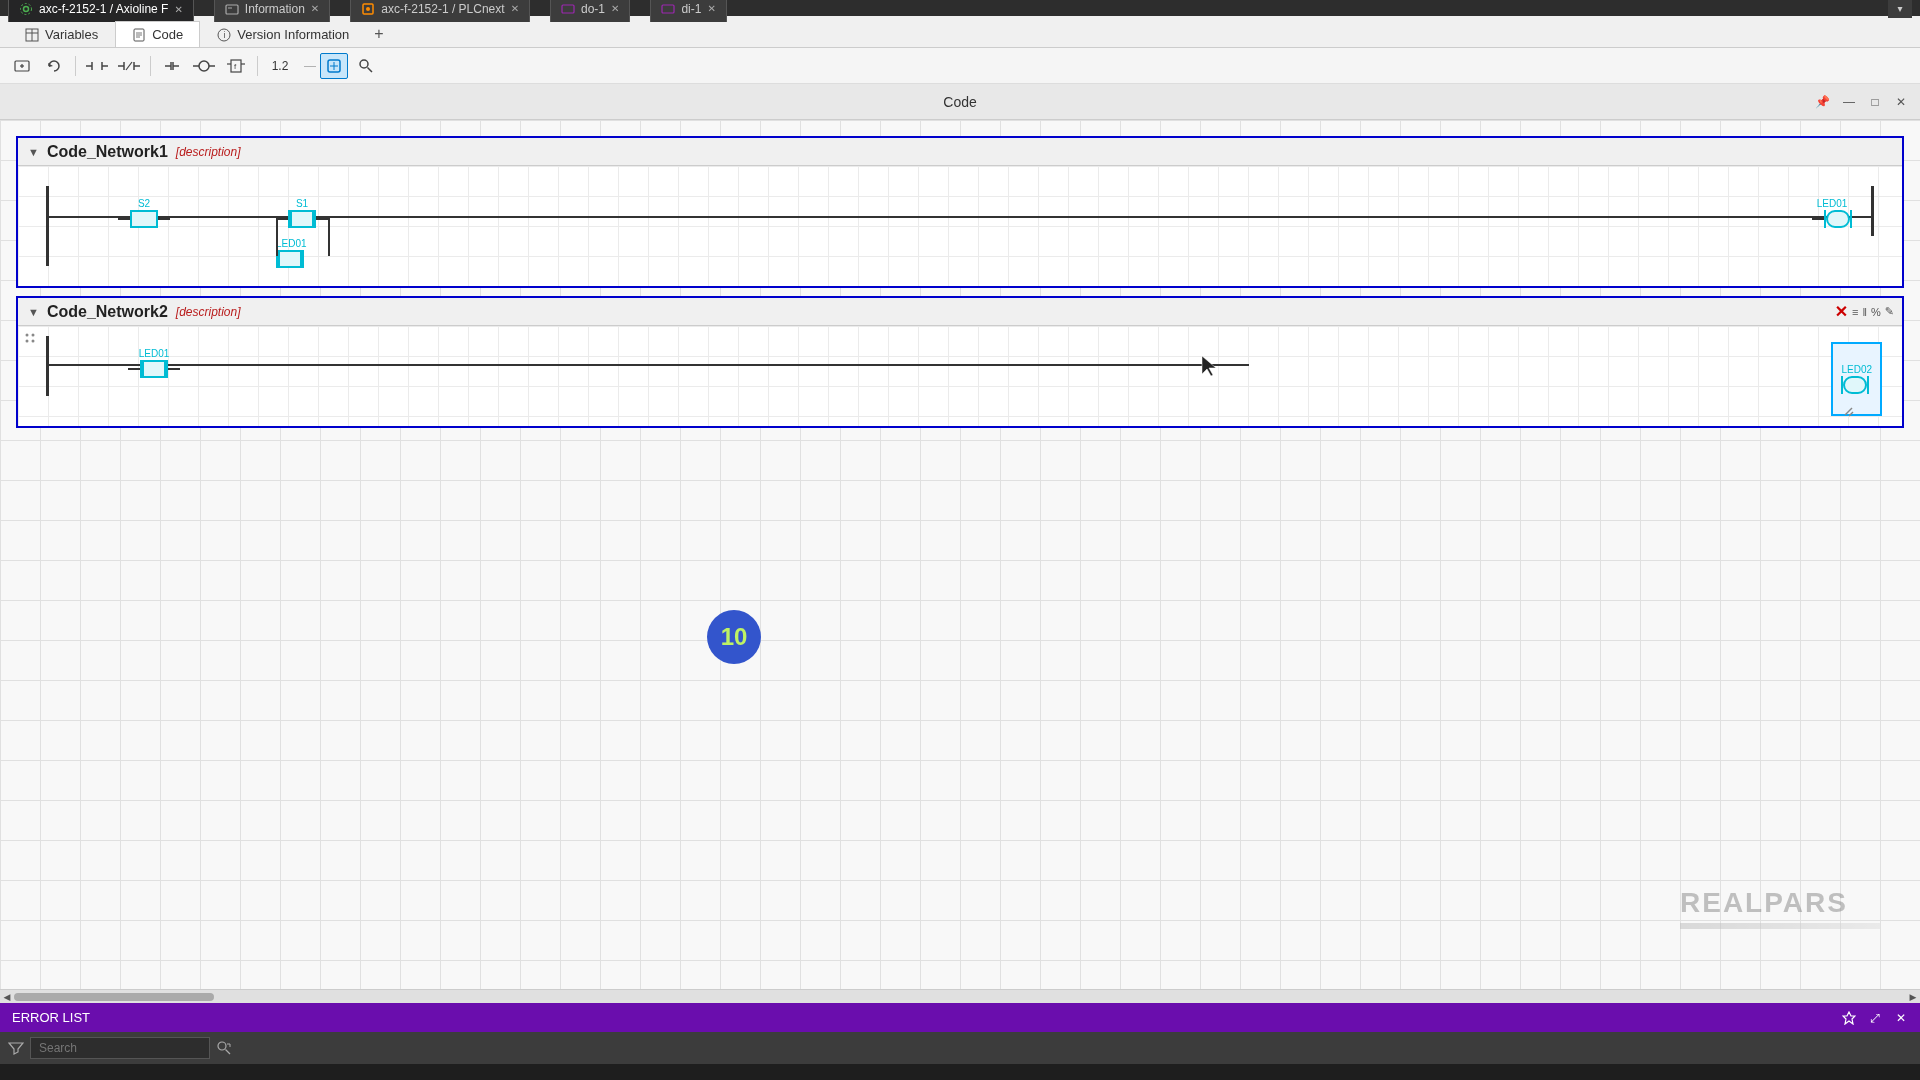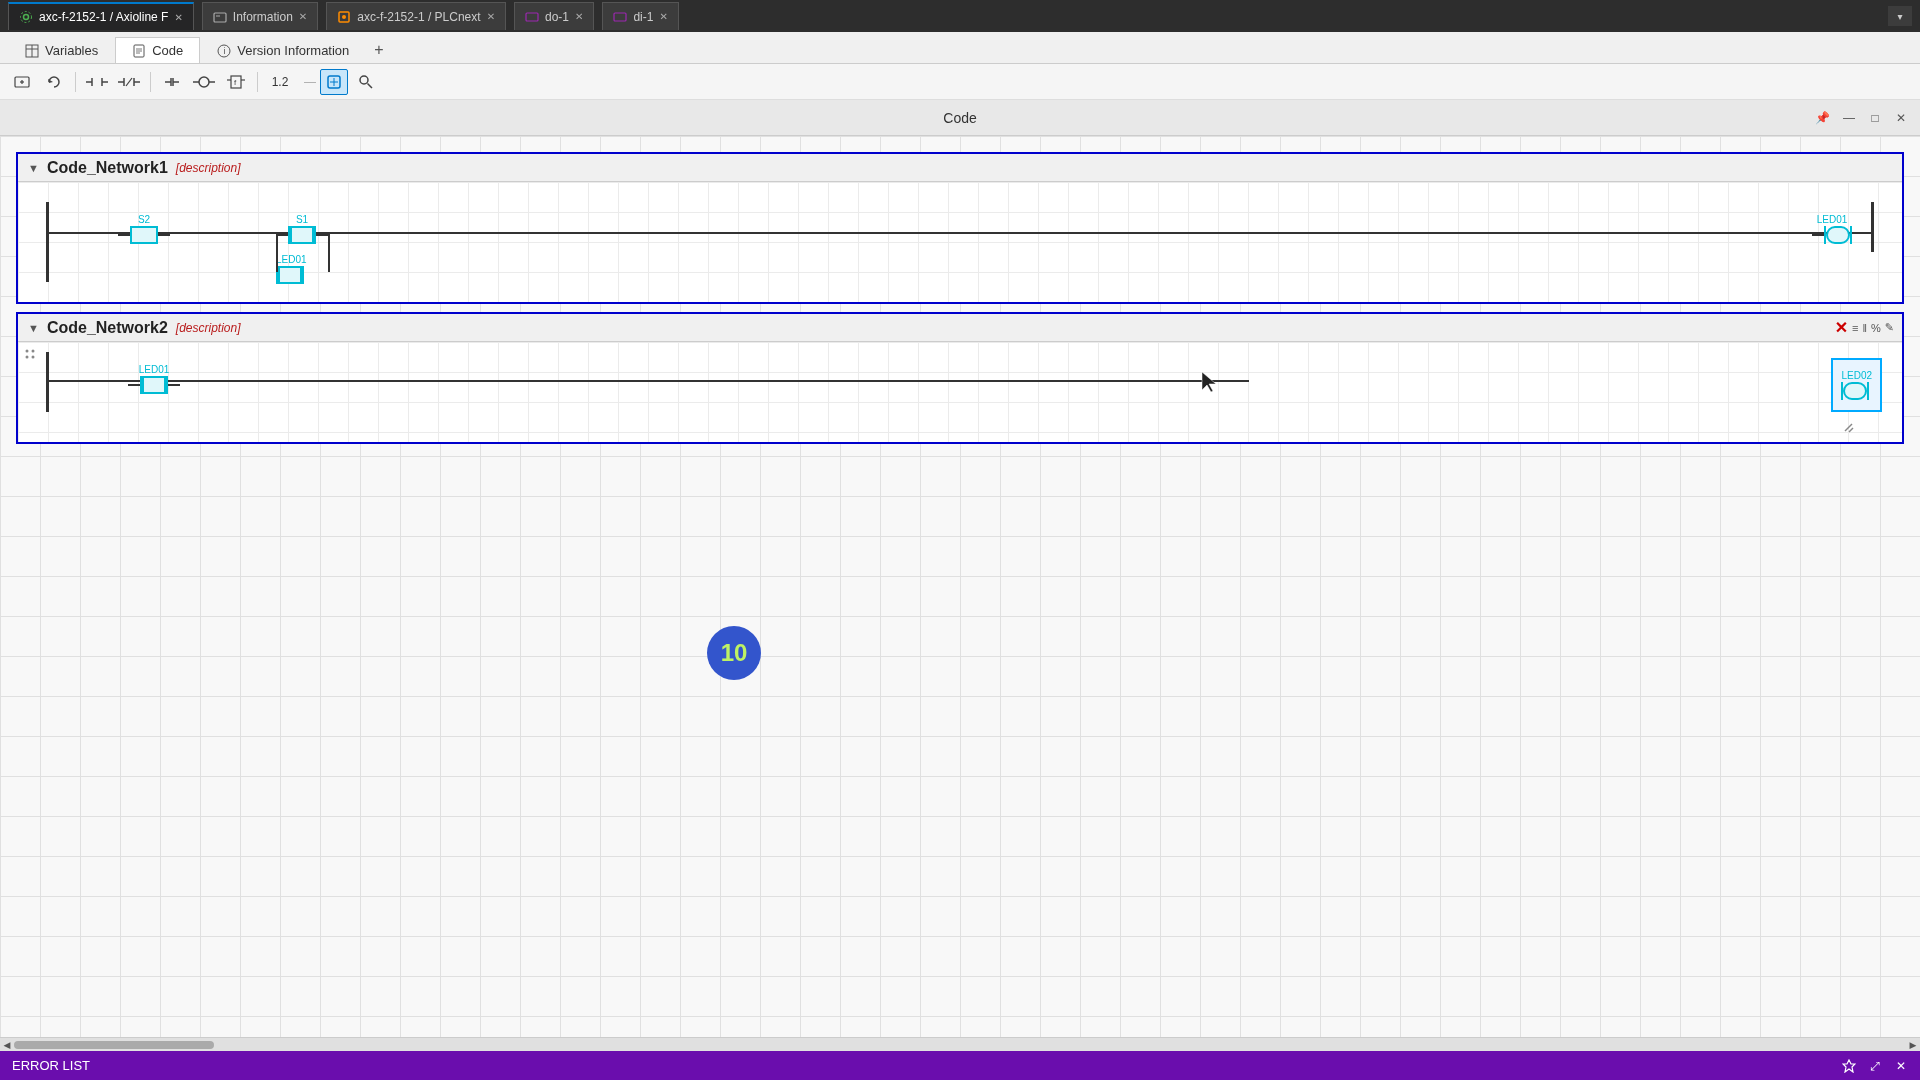--- a/index.html
+++ b/index.html
@@ -1,25 +1,25 @@
 <!DOCTYPE html>
 <html><head>
   <meta charset="utf-8">
   <style>
     * { margin: 0; padding: 0; box-sizing: border-box; }
     body { font-family: 'Segoe UI', Arial, sans-serif; background: #1e1e1e; width: 1920px; height: 1080px; overflow: hidden; font-size: 12px; }
 
     
     .title-bar {
       background: #2d2d2d;
-      height: 32px;
+      height: 16px;
       display: flex;
       align-items: center;
       padding: 0 8px;
-      gap: 8px;
+      gap: 20px;
     }
     .tab {
       display: inline-flex;
       align-items: center;
       padding: 4px 10px;
       background: #3c3c3c;
       color: #ccc;
       border-top: 1px solid #555;
       border-left: 1px solid #555;
       border-right: 1px solid #555;
@@ -559,21 +559,21 @@
             <div style="width:12px;height:2px;background:#333;"></div>
           </div>
         </div>
 
         <div style="position:absolute;left:1180px;top:28px;">
           <svg width="24" height="24" viewBox="0 0 24 24">
             <path d="M4 2 L4 20 L9 15 L13 22 L15 21 L11 14 L18 14 Z" fill="#222" stroke="#fff" stroke-width="0.5"></path>
           </svg>
         </div>
 
-        <div style="position:absolute;right:20px;top:16px;border:2px solid #00aaff;background:#e8f4ff;padding:10px 8px;">
+        <div style="position:absolute;right:20px;top:16px;border:2px solid #00aaff;background:#e8f4ff;padding:20px 8px;">
           <div style="font-size:10px;color:#00bcd4;font-weight:500;text-align:center;margin-bottom:1px;">LED02</div>
           <div style="display:flex;align-items:center;">
             <div style="width:2px;height:18px;background:#00bcd4;"></div>
             <div style="width:24px;height:18px;background:#e0f7fa;border:2px solid #00bcd4;border-radius:9px;"></div>
             <div style="width:2px;height:18px;background:#00bcd4;"></div>
           </div>
         </div>
 
         <div style="position:absolute;right:46px;bottom:4px;">
           <svg width="14" height="14" viewBox="0 0 14 14">
@@ -581,20 +581,24 @@
             <line x1="7" y1="11" x2="11" y2="7" stroke="#888" stroke-width="1.5"></line>
           </svg>
         </div>
       </div>
     </div>
 
     <div class="step-badge" style="left:707px;top:490px;">
       <span>10</span>
     </div>
 
+    <div class="watermark">
+      <div class="watermark-text">REALPARS</div>
+      <div class="watermark-bar" style="width:200px;height:6px;background:linear-gradient(to right,#bbb,#ddd);margin-top:4px;"></div>
+    </div>
 
   </div>
 
   <div style="height:14px;background:#e0e0e0;border-top:1px solid #ccc;display:flex;align-items:center;">
     <div style="width:14px;height:14px;display:flex;align-items:center;justify-content:center;font-size:9px;color:#555;cursor:pointer;">◀</div>
     <div style="flex:1;height:8px;background:#e0e0e0;position:relative;">
       <div style="position:absolute;left:0;width:200px;height:8px;background:#aaa;border-radius:4px;"></div>
     </div>
     <div style="width:14px;height:14px;display:flex;align-items:center;justify-content:center;font-size:9px;color:#555;cursor:pointer;">▶</div>
   </div>
@@ -606,15 +610,26 @@
         <button class="error-list-btn">
           <svg width="14" height="14" viewBox="0 0 14 14">
             <path d="M7 1 L9 5 L13 5 L10 8 L11 13 L7 10 L3 13 L4 8 L1 5 L5 5 Z" fill="none" stroke="#fff" stroke-width="1.2"></path>
           </svg>
         </button>
         <button class="error-list-btn">⤢</button>
         <button class="error-list-btn">✕</button>
       </div>
     </div>
 
+    <div style="height:32px;background:#3c3c3c;display:flex;align-items:center;padding:0 8px;gap:6px;">
+      <svg width="16" height="16" viewBox="0 0 16 16">
+        <path d="M1 3 L6 9 L6 14 L10 12 L10 9 L15 3 Z" stroke="#aaa" stroke-width="1.2" fill="none"></path>
+      </svg>
+      <input type="text" style="flex: 1 1 0%; background: rgb(45, 45, 45); border: 1px solid rgb(85, 85, 85); color: rgb(204, 204, 204); padding: 3px 8px; font-size: 12px; height: 22px; max-width: 180px;" placeholder="Search">
+      <svg width="16" height="16" viewBox="0 0 16 16">
+        <circle cx="6" cy="6" r="4" stroke="#aaa" stroke-width="1.2" fill="none"></circle>
+        <line x1="9.5" y1="9.5" x2="14" y2="14" stroke="#aaa" stroke-width="1.2"></line>
+        <polyline points="11,4 14,4 14,7" stroke="#aaa" stroke-width="1" fill="none"></polyline>
+      </svg>
+    </div>
   </div>
 
 </div>
 
 </body></html>

